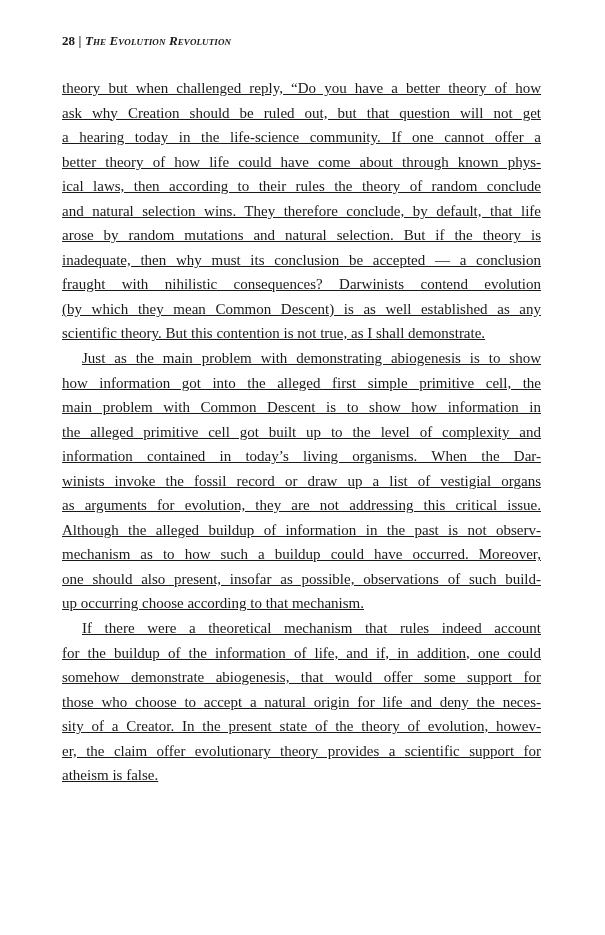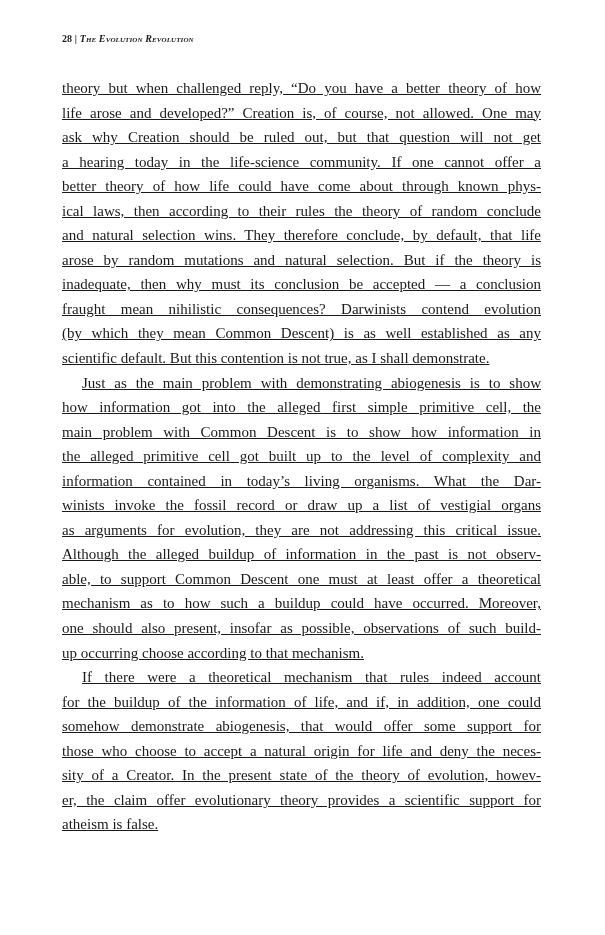--- a/index.html
+++ b/index.html
@@ -12,21 +12,21 @@
       height: 935px;
       position: relative;
       overflow: hidden;
       font-family: "Liberation Serif", "DejaVu Serif", serif;
       color: #1a1a1a;
     }
     .running-head {
       position: absolute;
       left: 62px;
       top: 33px;
-      font-size: 10px;
+      font-size: 13px;
       font-weight: bold;
       letter-spacing: 0.1px;
       color: #1a1a1a;
     }
     .running-head .title {
       font-style: italic;
       font-variant: small-caps;
     }
     .text-block {
       position: absolute;
@@ -56,42 +56,40 @@
 
 <div class="running-head">
   <span>28</span>
   <span>|</span>
   <span class="title">The Evolution Revolution</span>
 </div>
 
 <div class="text-block" id="text-block">
     <div>
       <span class="line">theory but when challenged reply, “Do you have a better theory of how</span>
-      <span class="line">life arose and developed?” Creation is, of course, not allowed. One may</span>
       <span class="line">ask why Creation should be ruled out, but that question will not get</span>
       <span class="line">a hearing today in the life-science community. If one cannot offer a</span>
       <span class="line">better theory of how life could have come about through known phys-</span>
       <span class="line">ical laws, then according to their rules the theory of random conclude</span>
       <span class="line">and natural selection wins. They therefore conclude, by default, that life</span>
       <span class="line">arose by random mutations and natural selection. But if the theory is</span>
       <span class="line">inadequate, then why must its conclusion be accepted — a conclusion</span>
-      <span class="line">fraught mean nihilistic consequences? Darwinists contend evolution</span>
+      <span class="line">fraught with nihilistic consequences? Darwinists contend evolution</span>
       <span class="line">(by which they mean Common Descent) is as well established as any</span>
-      <span class="line last">scientific default. But this contention is not true, as I shall demonstrate.</span>
+      <span class="line last">scientific theory. But this contention is not true, as I shall demonstrate.</span>
     </div>
     <div>
       <span class="line indent">Just as the main problem with demonstrating abiogenesis is to show</span>
       <span class="line">how information got into the alleged first simple primitive cell, the</span>
       <span class="line">main problem with Common Descent is to show how information in</span>
       <span class="line">the alleged primitive cell got built up to the level of complexity and</span>
-      <span class="line">information contained in today’s living organisms. What the Dar-</span>
+      <span class="line">information contained in today’s living organisms. When the Dar-</span>
       <span class="line">winists invoke the fossil record or draw up a list of vestigial organs</span>
       <span class="line">as arguments for evolution, they are not addressing this critical issue.</span>
       <span class="line">Although the alleged buildup of information in the past is not observ-</span>
-      <span class="line">able, to support Common Descent one must at least offer a theoretical</span>
       <span class="line">mechanism as to how such a buildup could have occurred. Moreover,</span>
       <span class="line">one should also present, insofar as possible, observations of such build-</span>
       <span class="line last">up occurring choose according to that mechanism.</span>
     </div>
     <div>
       <span class="line indent">If there were a theoretical mechanism that rules indeed account</span>
       <span class="line">for the buildup of the information of life, and if, in addition, one could</span>
       <span class="line">somehow demonstrate abiogenesis, that would offer some support for</span>
       <span class="line">those who choose to accept a natural origin for life and deny the neces-</span>
       <span class="line">sity of a Creator. In the present state of the theory of evolution, howev-</span>

